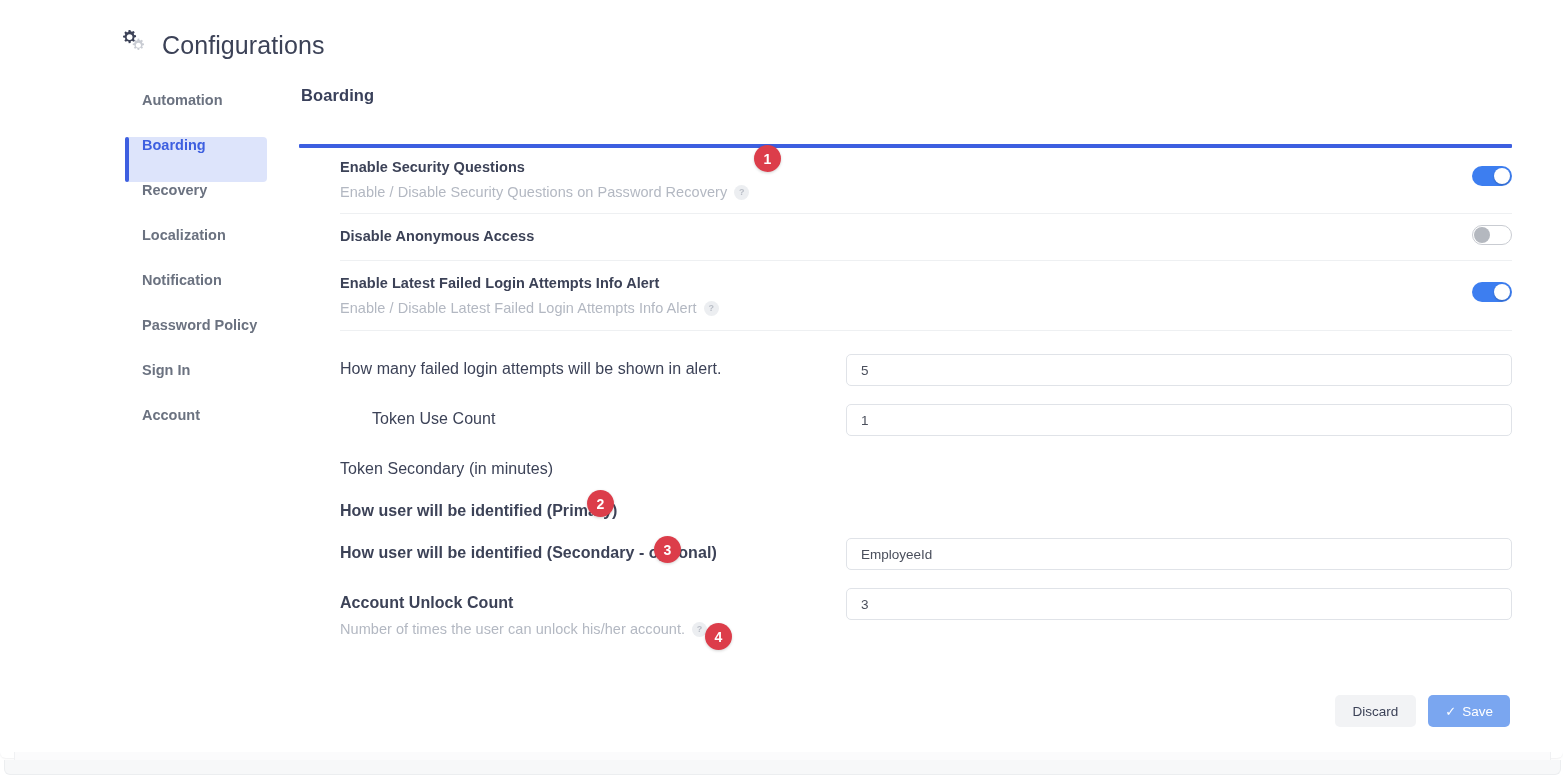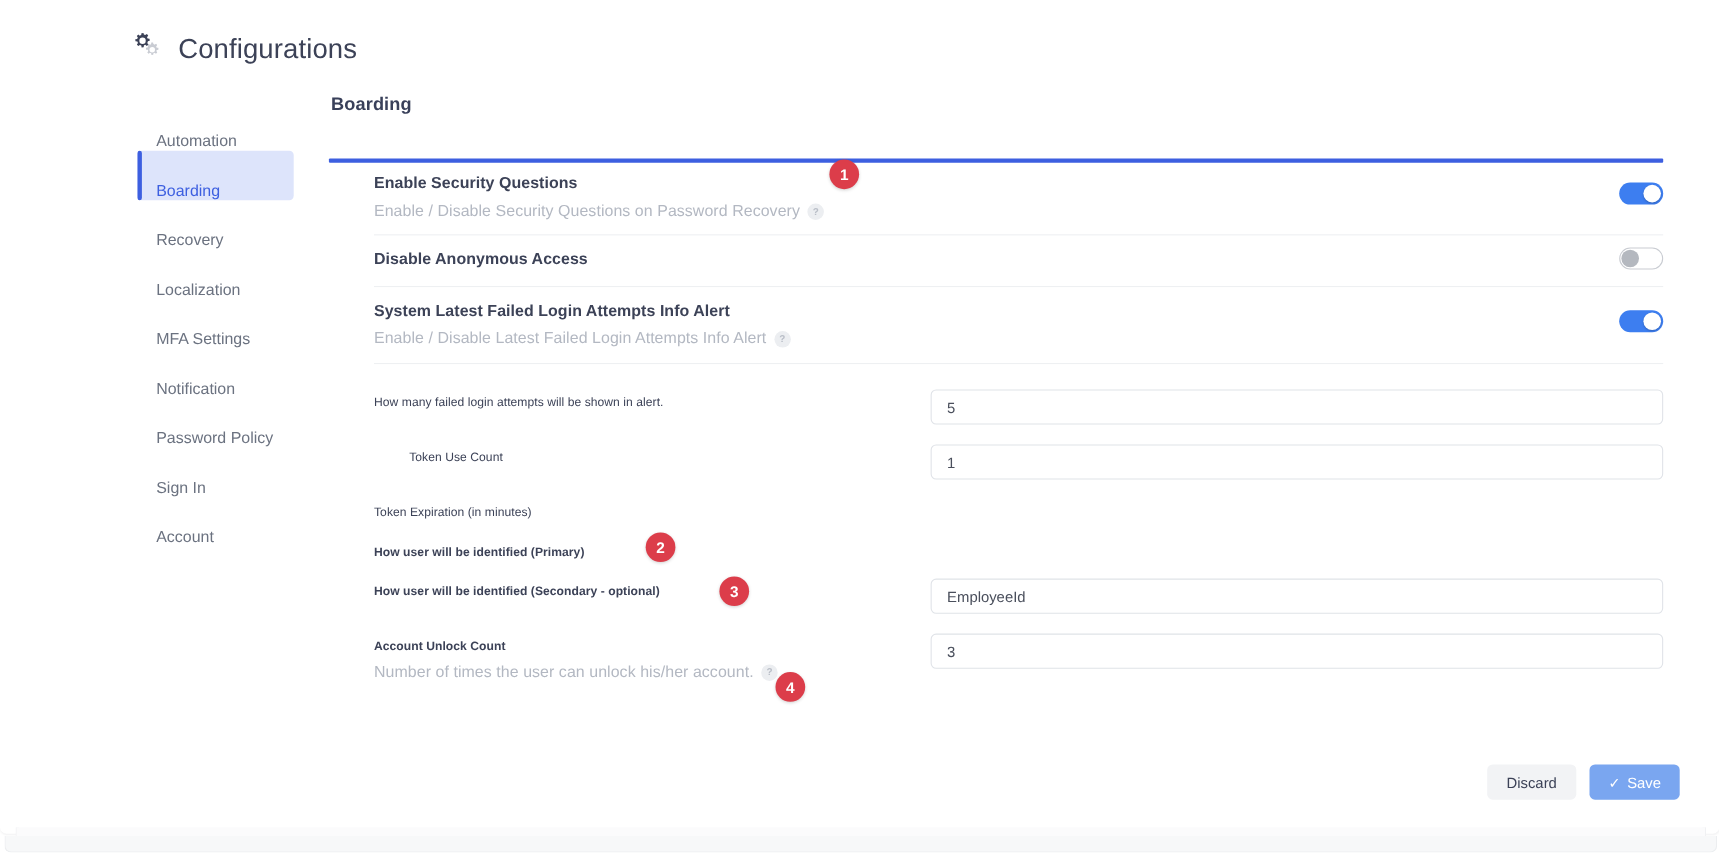--- a/index.html
+++ b/index.html
@@ -83,26 +83,26 @@
   
   .sidebar {
     position: absolute;
     left: 125px;
     top: 92px;
     width: 142px;
   }
   .sidebar-item {
     position: relative;
     display: flex;
-    align-items: flex-end;
+    align-items: flex-start;
     height: 45px;
     padding-left: 17px;
     font-size: 14.5px;
     color: #6b7280;
-    font-weight: 400;
+    font-weight: 700;
     border-radius: 4px;
     cursor: pointer;
     box-sizing: border-box;
   }
   .sidebar-item.active {
     background: #dde4fb;
     color: #3d5fe0;
   }
   .sidebar-item.active::before {
     content: "";
@@ -211,21 +211,21 @@
 
   
   .field-row {
     display: flex;
     align-items: flex-start;
     justify-content: space-between;
     position: relative;
   }
   .field-row .texts { padding-top: 6px; }
   .field-label {
-    font-size: 11px;
+    font-size: 16px;
     color: #3c4257;
     font-weight: bold;
     letter-spacing: 0.05px;
   }
   .field-label.regular { font-weight: normal; color: #3c4257; }
   .field-input {
     width: 666px;
     height: 32px;
     box-sizing: border-box;
     border: 1px solid #e0e3e8;
@@ -253,21 +253,21 @@
     display: flex;
     align-items: center;
     justify-content: center;
     box-shadow: 0 1px 3px rgba(0,0,0,0.18);
     z-index: 5;
   }
 
   
   .footer-actions {
     position: absolute;
-    right: 36px;
+    right: 53px;
     top: 695px;
     display: flex;
     align-items: center;
     gap: 12px;
   }
   .btn {
     border: none;
     border-radius: 5px;
     font-family: "Liberation Sans", sans-serif;
     font-size: 13.5px;
@@ -323,23 +323,20 @@
     <div class="sidebar-item active">
       <span>Boarding</span>
     </div>
     <div class="sidebar-item">
       <span>Recovery</span>
     </div>
     <div class="sidebar-item">
       <span>Localization</span>
     </div>
     <div class="sidebar-item">
-      <span>MFA Settings</span>
-    </div>
-    <div class="sidebar-item">
       <span>Notification</span>
     </div>
     <div class="sidebar-item">
       <span>Password Policy</span>
     </div>
     <div class="sidebar-item">
       <span>Sign In</span>
     </div>
     <div class="sidebar-item">
       <span>Account</span>
@@ -370,21 +367,21 @@
         <div class="texts">
           <div class="row-label">Disable Anonymous Access</div>
         </div>
         <div class="toggle off" style="margin-top:11px;">
           <span class="knob"></span>
         </div>
       </div>
 
       <div class="toggle-row" style="height:70px;">
         <div class="texts">
-          <div class="row-label">System Latest Failed Login Attempts Info Alert</div>
+          <div class="row-label">Enable Latest Failed Login Attempts Info Alert</div>
           <div class="row-sub">
             <span>Enable / Disable Latest Failed Login Attempts Info Alert</span>
             <span class="help-icon">?</span>
           </div>
         </div>
         <div class="toggle on" style="margin-top:21px;">
           <span class="knob"></span>
         </div>
       </div>
 
@@ -397,21 +394,21 @@
 
       <div class="field-row" style="margin-top:18px;margin-left:32px;">
         <div class="texts">
           <div class="field-label regular">Token Use Count</div>
         </div>
         <input class="field-input" value="1" style="">
       </div>
 
       <div class="field-row" style="margin-top:18px;">
         <div class="texts">
-          <div class="field-label regular">Token Expiration (in minutes)</div>
+          <div class="field-label regular">Token Secondary (in minutes)</div>
         </div>
       </div>
 
       <div class="field-row" style="margin-top:18px;">
         <div class="texts">
           <div class="field-label">How user will be identified (Primary)</div>
         </div>
         <div class="badge" style="left:247px; top:-6px;">2</div>
       </div>
 

